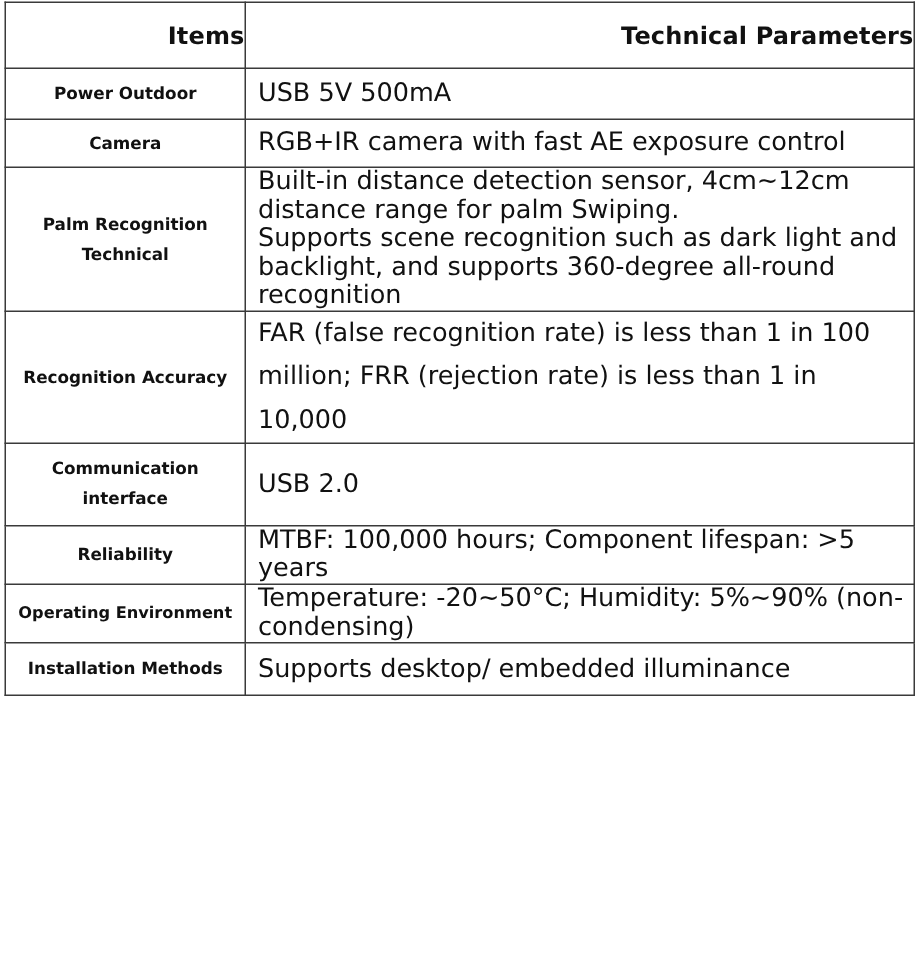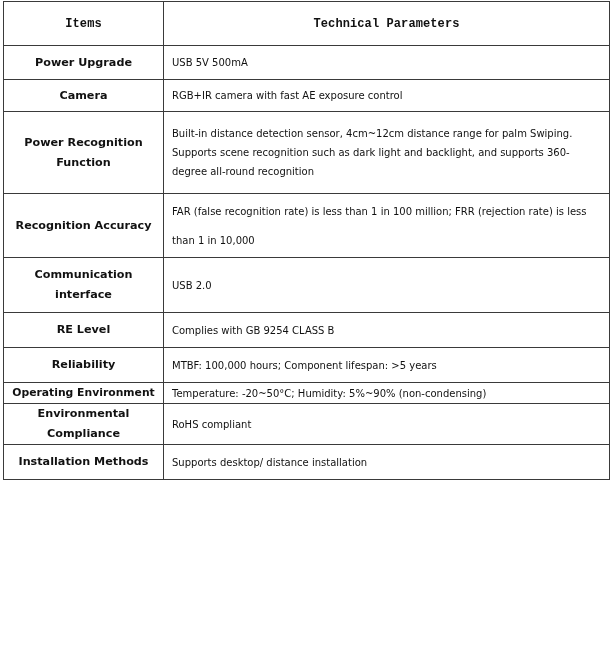--- a/index.html
+++ b/index.html
@@ -1,77 +1,69 @@
 <!DOCTYPE html>
 <html><head>
   <meta charset="utf-8">
   <style>
     html, body { margin: 0; padding: 0; background: #ffffff; }
     body { width: 612px; height: 645px; overflow: hidden; font-family: "DejaVu Sans", sans-serif; color: #111; }
     table { border-collapse: collapse; position: absolute; left: 3px; top: 1px; width: 606px; table-layout: fixed; }
     td, th { border: 1px solid #3a3a3a; padding: 0; }
     col.c1 { width: 160px; }
     col.c2 { width: 446px; }
-    th { font-weight: bold; font-size: 12px; height: 43px; text-align: center; letter-spacing: 0.1px; font-family: Liberation Mono, monospace; }
+    th { font-weight: bold; font-size: 16px; height: 43px; text-align: right; letter-spacing: 0.1px; }
     td.item { font-weight: bold; font-size: 11.2px; text-align: center; line-height: 20px; }
-    td.val { font-size: 10px; padding-left: 8px; padding-right: 6px; line-height: 19px; }
+    td.val { font-size: 17px; padding-left: 8px; padding-right: 6px; line-height: 19px; }
     td.val.tall { line-height: 29px; margin-top: 38px; }
   </style>
 </head>
 <body>
 
 <table>
   <colgroup>
       <col class="c1">
       <col class="c2">
     </colgroup>
   <thead>
     <tr>
       <th>Items</th>
       <th>Technical Parameters</th>
     </tr>
   </thead>
   <tbody>
     <tr style="height:34px">
-      <td class="item">Power Upgrade</td>
+      <td class="item">Power Outdoor</td>
       <td class="val">USB 5V 500mA</td>
     </tr>
     <tr style="height:32px">
       <td class="item">Camera</td>
       <td class="val">RGB+IR camera with fast AE exposure control</td>
     </tr>
     <tr style="height:82px">
-      <td class="item" style="padding:0 14px">Power Recognition Function</td>
+      <td class="item" style="padding:0 14px">Palm Recognition Technical</td>
       <td class="val">
         <div>Built-in distance detection sensor, 4cm~12cm distance range for palm Swiping.</div>
         <div>Supports scene recognition such as dark light and backlight, and supports 360-degree all-round recognition</div>
       </td>
     </tr>
     <tr style="height:64px">
       <td class="item">Recognition Accuracy</td>
       <td class="val tall">FAR (false recognition rate) is less than 1 in 100 million; FRR (rejection rate) is less than 1 in 10,000</td>
     </tr>
     <tr style="height:55px">
       <td class="item" style="padding:0 24px">Communication interface</td>
       <td class="val">USB 2.0</td>
     </tr>
     <tr style="height:35px">
-      <td class="item">RE Level</td>
-      <td class="val">Complies with GB 9254 CLASS B</td>
-    </tr>
-    <tr style="height:35px">
       <td class="item">Reliability</td>
       <td class="val">MTBF: 100,000 hours; Component lifespan: &gt;5 years</td>
     </tr>
     <tr style="height:17px">
       <td class="item" style="font-size:10.8px">Operating Environment</td>
       <td class="val">Temperature: -20~50°C; Humidity: 5%~90% (non-condensing)</td>
     </tr>
-    <tr style="height:40px">
-      <td class="item" style="padding:0 20px">Environmental Compliance</td>
-      <td class="val">RoHS compliant</td>
-    </tr>
     <tr style="height:35px">
       <td class="item">Installation Methods</td>
-      <td class="val">Supports desktop/ distance installation</td>
+      <td class="val">Supports desktop/ embedded illuminance</td>
     </tr>
   </tbody>
 </table>
 
 </body></html>

